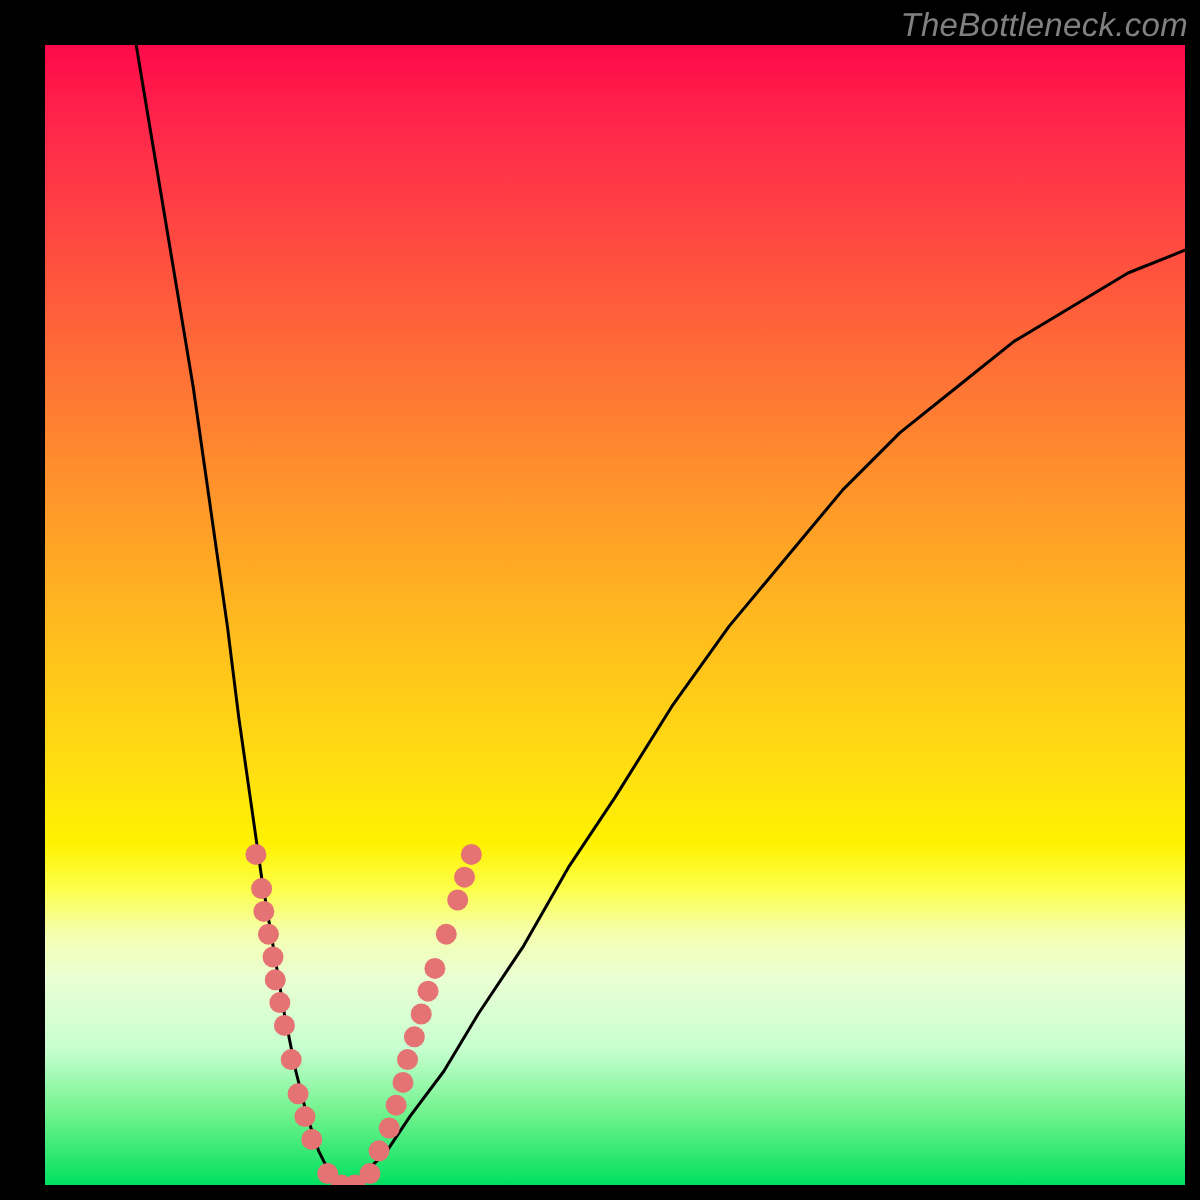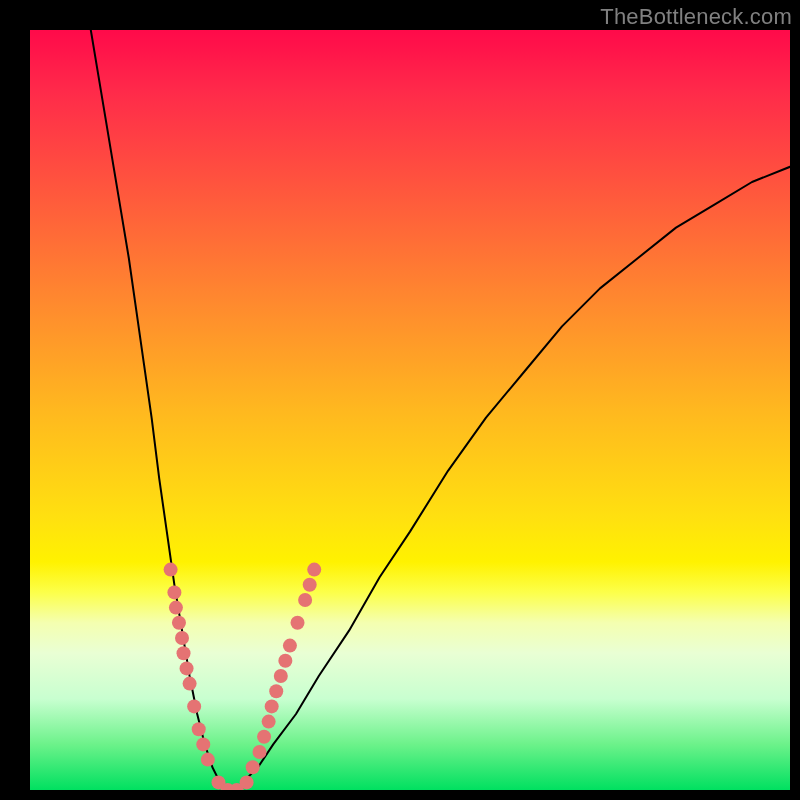--- a/index.html
+++ b/index.html
@@ -9,20 +9,21 @@
     height: 800px;
     overflow: hidden;
     background: #000;
     font-family: Arial, Helvetica, sans-serif;
   }
   .frame {
     position: relative;
     width: 800px;
     height: 656px;
     background: #000;
+    font-style: italic;
   }
   .plot-area {
     position: absolute;
     left: 30px;
     top: 30px;
     width: 760px;
     height: 760px;
     background: linear-gradient(
       to bottom,
       #ff0a4a 0%,

